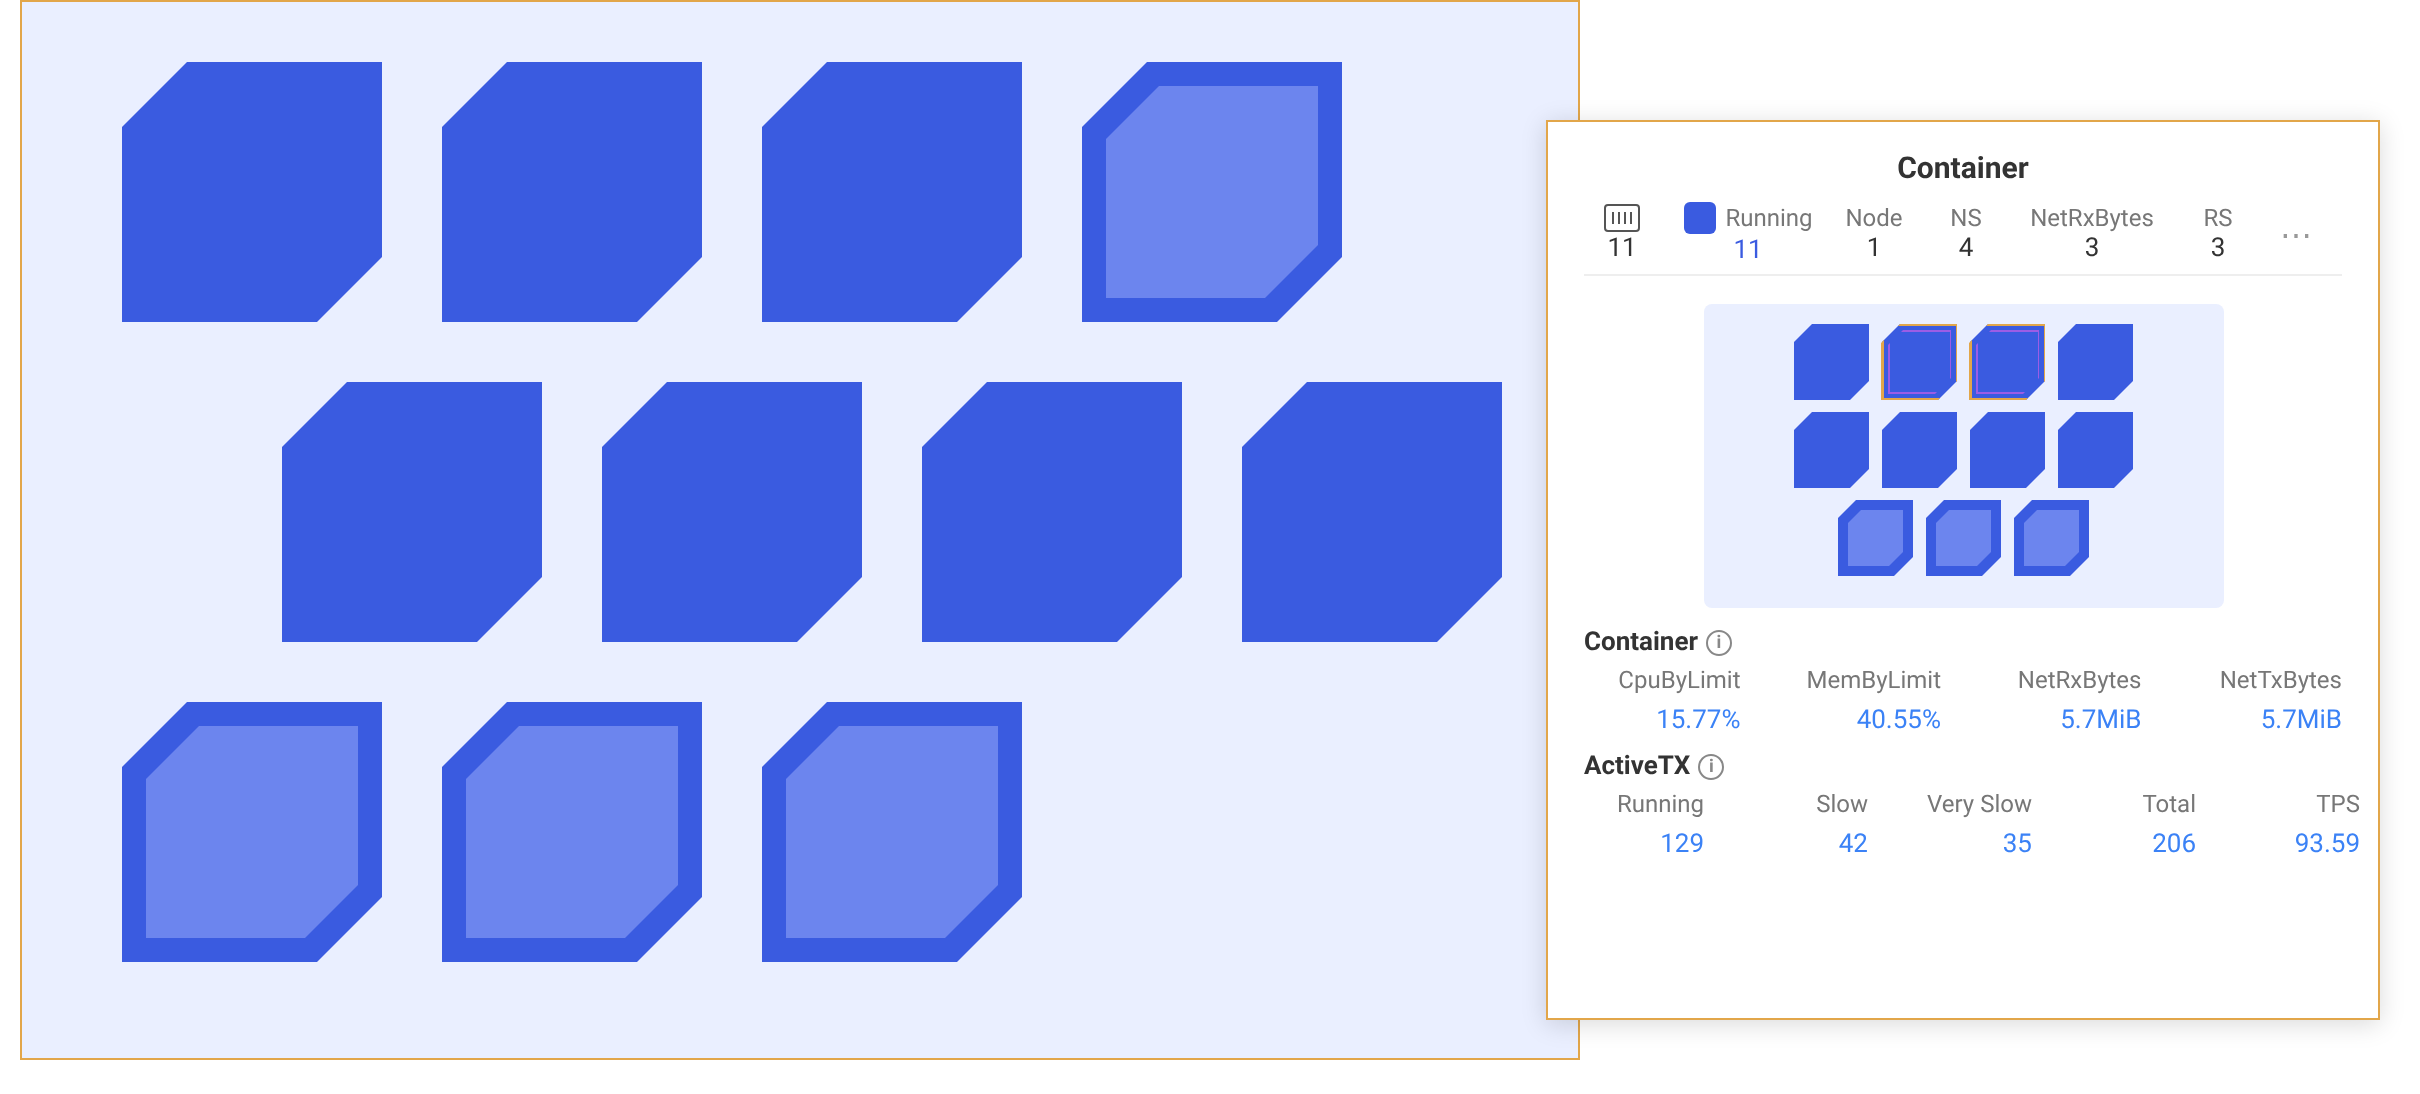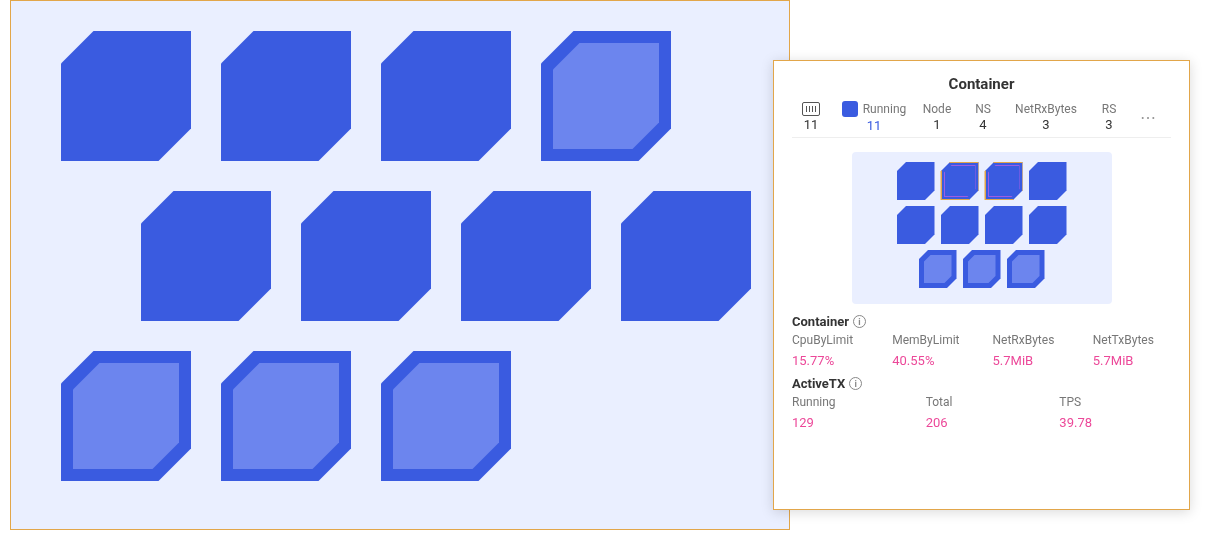--- a/index.html
+++ b/index.html
@@ -138,24 +138,24 @@
   .section { margin-top: 8px; }
   .section-title {
     font-weight:700; font-size:13px; display:flex; align-items:center; gap:4px;
     margin-bottom:4px;
   }
   .info-icon {
     width:13px; height:13px; border:1.2px solid #888; border-radius:50%;
     display:inline-flex; align-items:center; justify-content:center;
     font-size:9px; color:#888; font-weight:700;
   }
-  .metric-row { display:flex; gap:22px; font-size:12px; color:#777; }
+  .metric-row { display:flex; gap:22px; font-size:12px; color:#777;text-align:right; }
   .metric-col { flex:1; display:flex; flex-direction:column; gap:6px; min-width:60px;}
   .metric-col.wide { min-width: 92px; }
-  .metric-col .mval { color:#ec4899; font-size:13px; }
+  .metric-col .mval { color:#3b82f6; font-size:13px; }
 
 </style>
 </head>
 <body>
 
 <div class="main-panel">
   <div class="main-grid">
     <div class="main-row">
       <div class="tile"></div>
       <div class="tile"></div>
@@ -259,23 +259,31 @@
     <div class="section-title">
       <span>ActiveTX</span>
       <span class="info-icon">i</span>
     </div>
     <div class="metric-row">
       <div class="metric-col">
         <span>Running</span>
         <span class="mval">129</span>
       </div>
       <div class="metric-col">
+        <span>Slow</span>
+        <span class="mval">42</span>
+      </div>
+      <div class="metric-col">
+        <span>Very Slow</span>
+        <span class="mval">35</span>
+      </div>
+      <div class="metric-col">
         <span>Total</span>
         <span class="mval">206</span>
       </div>
       <div class="metric-col">
         <span>TPS</span>
-        <span class="mval">39.78</span>
+        <span class="mval">93.59</span>
       </div>
     </div>
   </div>
 
 </div>
 
 </body></html>

